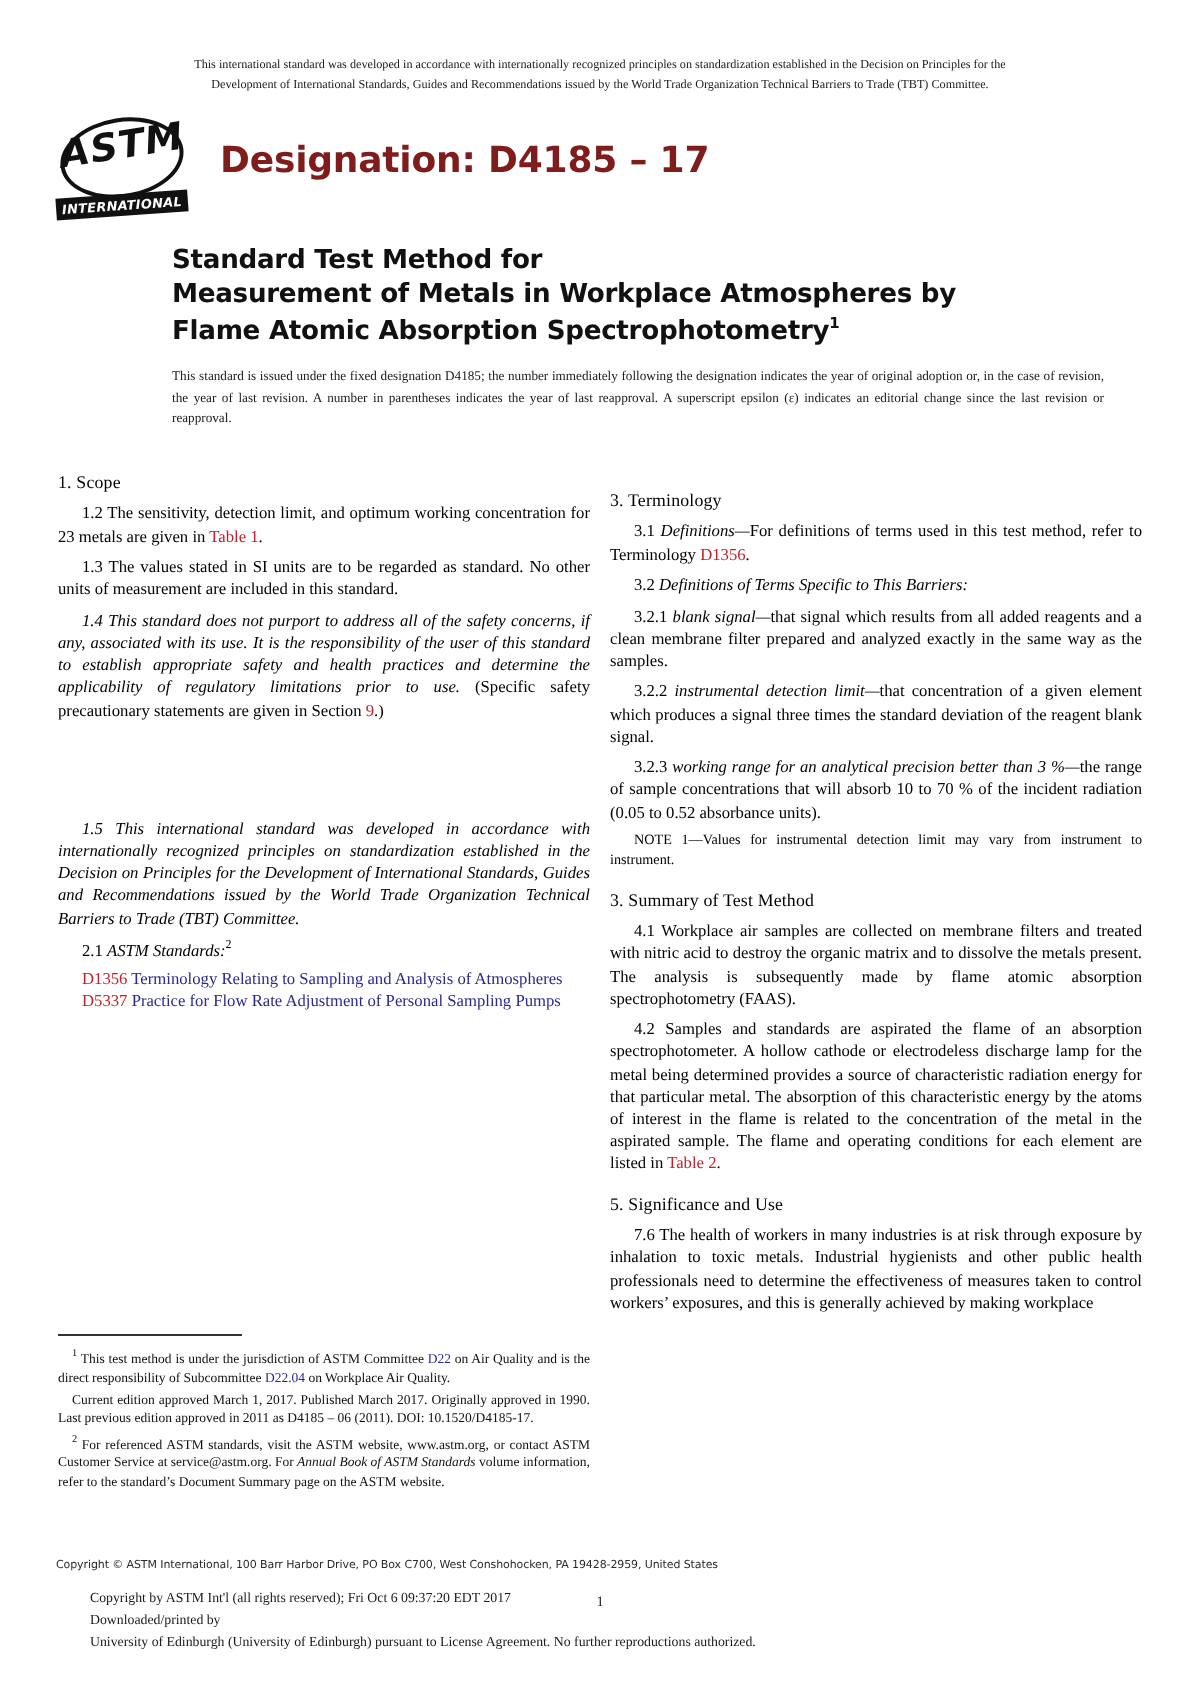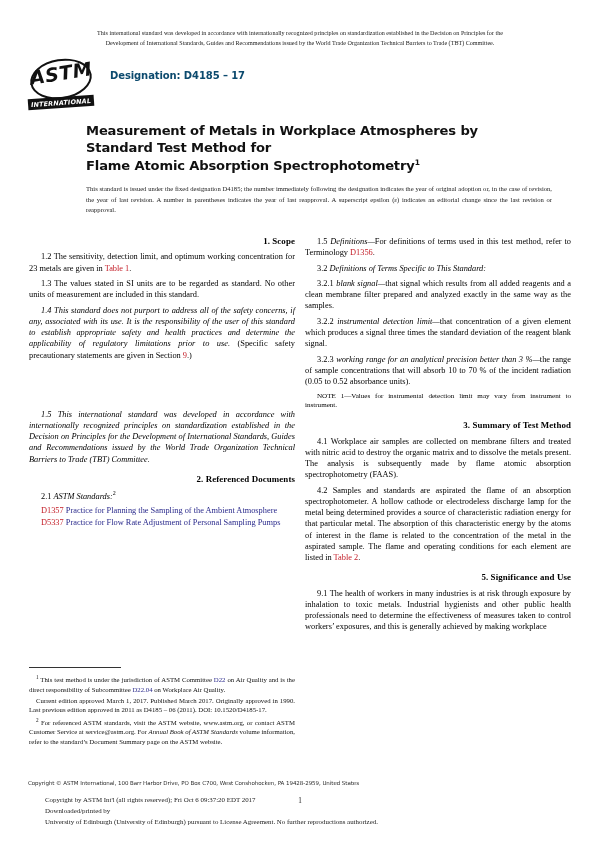--- a/index.html
+++ b/index.html
@@ -86,23 +86,23 @@
     letter-spacing: 0.2px;
     padding: 1.5px 0 1.5px 0;
     transform: rotate(-4deg);
   }
   .designation {
     position: absolute;
     left: 82px;
     top: 13px;
     font-family: "DejaVu Sans", sans-serif;
     font-weight: bold;
-    font-size: 10px;
+    font-size: 18px;
     letter-spacing: -0.1px;
-    color: #0c4a6e;
+    color: #7f1d1d;
   }
 
   
   .title-block {
     position: absolute;
     left: 86px;
     top: 122px;
     width: 480px;
     font-family: "DejaVu Sans", sans-serif;
     font-weight: bold;
@@ -136,24 +136,24 @@
     font-size: 8.35px;
     line-height: 1.345;
     text-align: justify;
     color: #000;
   }
   .col-left  { left: 29px; }
   .col-right { left: 305px; }
 
   h2.sec {
     font-family: "Liberation Serif", serif;
-    font-weight: bold;
+    font-weight: normal;
     font-size: 8.9px;
     margin: 9px 0 3.5px 0;
-    text-align: right;
+    text-align: left;
     letter-spacing: 0.1px;
   }
   h2.sec.first { margin-top: 0; }
   .p {
     margin: 0 0 4.2px 0;
     text-indent: 12px;
   }
   .it { font-style: italic; margin-top: 48px; }
   .lnk-red  { color: #c4202a; }
   .lnk-blue { color: #2a2a8c; }
@@ -259,78 +259,78 @@
   <div class="masthead">
     <div class="logo-wrap">
       <div class="logo-ellipse"></div>
       <div class="logo-letters">ASTM</div>
       <div class="logo-sub">INTERNATIONAL</div>
     </div>
     <div class="designation">Designation: D4185 – 17</div>
   </div>
 
   <div class="title-block">
+    <div>Standard Test Method for</div>
     <div>Measurement of Metals in Workplace Atmospheres by</div>
-    <div>Standard Test Method for</div>
     <div><span>Flame Atomic Absorption Spectrophotometry</span><sup>1</sup></div>
   </div>
 
   <div class="issue-note">This standard is issued under the fixed designation D4185; the number immediately following the designation indicates the year of original adoption or, in the case of revision, the year of last revision. A number in parentheses indicates the year of last reapproval. A superscript epsilon (ε) indicates an editorial change since the last revision or reapproval.</div>
 
   <div class="col col-left">
 
     <h2 class="sec first">1. Scope</h2>
 
 
     <p class="p"><span>1.2 The sensitivity, detection limit, and optimum working concentration for 23 metals are given in </span><span class="lnk-red">Table 1</span><span>.</span></p>
 
     <p class="p"><span>1.3 The values stated in SI units are to be regarded as standard. No other units of measurement are included in this standard.</span></p>
 
     <p class="p"><span class="it">1.4 This standard does not purport to address all of the safety concerns, if any, associated with its use. It is the responsibility of the user of this standard to establish appropriate safety and health practices and determine the applicability of regulatory limitations prior to use.</span><span> (Specific safety precautionary statements are given in Section </span><span class="lnk-red">9</span><span>.)</span></p>
 
     <p class="p it">1.5 This international standard was developed in accordance with internationally recognized principles on standardization established in the Decision on Principles for the Development of International Standards, Guides and Recommendations issued by the World Trade Organization Technical Barriers to Trade (TBT) Committee.</p>
 
-    <h2 class="sec">2. Referenced Documents</h2>
 
     <p class="std-head"><span>2.1 </span><span class="it">ASTM Standards:</span><sup class="sup">2</sup></p>
 
 
-
-    <p class="std"><span class="lnk-red">D1357</span> <span class="lnk-blue">Practice for Planning the Sampling of the Ambient Atmosphere</span></p>
+    <p class="std"><span class="lnk-red">D1356</span> <span class="lnk-blue">Terminology Relating to Sampling and Analysis of Atmospheres</span></p>
+
 
 
     <p class="std"><span class="lnk-red">D5337</span> <span class="lnk-blue">Practice for Flow Rate Adjustment of Personal Sampling Pumps</span></p>
 
   </div>
 
   <div class="col col-right">
 
 
-
-    <p class="p"><span>1.5 </span><span class="it">Definitions—</span><span>For definitions of terms used in this test method, refer to Terminology </span><span class="lnk-red">D1356</span><span>.</span></p>
-
-    <p class="p"><span>3.2 </span><span class="it">Definitions of Terms Specific to This Standard:</span></p>
+    <h2 class="sec">3. Terminology</h2>
+
+    <p class="p"><span>3.1 </span><span class="it">Definitions—</span><span>For definitions of terms used in this test method, refer to Terminology </span><span class="lnk-red">D1356</span><span>.</span></p>
+
+    <p class="p"><span>3.2 </span><span class="it">Definitions of Terms Specific to This Barriers:</span></p>
 
     <p class="p"><span>3.2.1 </span><span class="it">blank signal—</span><span>that signal which results from all added reagents and a clean membrane filter prepared and analyzed exactly in the same way as the samples.</span></p>
 
     <p class="p"><span>3.2.2 </span><span class="it">instrumental detection limit—</span><span>that concentration of a given element which produces a signal three times the standard deviation of the reagent blank signal.</span></p>
 
     <p class="p"><span>3.2.3 </span><span class="it">working range for an analytical precision better than 3 %—</span><span>the range of sample concentrations that will absorb 10 to 70 % of the incident radiation (0.05 to 0.52 absorbance units).</span></p>
 
     <p class="note-sm"><span class="notelbl">NOTE 1</span><span>—Values for instrumental detection limit may vary from instrument to instrument.</span></p>
 
     <h2 class="sec">3. Summary of Test Method</h2>
 
     <p class="p">4.1 Workplace air samples are collected on membrane filters and treated with nitric acid to destroy the organic matrix and to dissolve the metals present. The analysis is subsequently made by flame atomic absorption spectrophotometry (FAAS).</p>
 
     <p class="p"><span>4.2 Samples and standards are aspirated the flame of an absorption spectrophotometer. A hollow cathode or electrodeless discharge lamp for the metal being determined provides a source of characteristic radiation energy for that particular metal. The absorption of this characteristic energy by the atoms of interest in the flame is related to the concentration of the metal in the aspirated sample. The flame and operating conditions for each element are listed in </span><span class="lnk-red">Table 2</span><span>.</span></p>
 
     <h2 class="sec">5. Significance and Use</h2>
 
-    <p class="p">9.1 The health of workers in many industries is at risk through exposure by inhalation to toxic metals. Industrial hygienists and other public health professionals need to determine the effectiveness of measures taken to control workers’ exposures, and this is generally achieved by making workplace</p>
+    <p class="p">7.6 The health of workers in many industries is at risk through exposure by inhalation to toxic metals. Industrial hygienists and other public health professionals need to determine the effectiveness of measures taken to control workers’ exposures, and this is generally achieved by making workplace</p>
 
   </div>
 
   <div class="fn-rule"></div>
   <div class="footnotes">
     <p><sup>1</sup><span> This test method is under the jurisdiction of ASTM Committee </span><span class="lnk-blue">D22</span><span> on Air Quality and is the direct responsibility of Subcommittee </span><span class="lnk-blue">D22.04</span><span> on Workplace Air Quality.</span></p>
     <p>Current edition approved March 1, 2017. Published March 2017. Originally approved in 1990. Last previous edition approved in 2011 as D4185 – 06 (2011). DOI: 10.1520/D4185-17.</p>
     <p><sup>2</sup><span> For referenced ASTM standards, visit the ASTM website, www.astm.org, or contact ASTM Customer Service at service@astm.org. For </span><span class="it">Annual Book of ASTM Standards</span><span> volume information, refer to the standard’s Document Summary page on the ASTM website.</span></p>
   </div>
 

